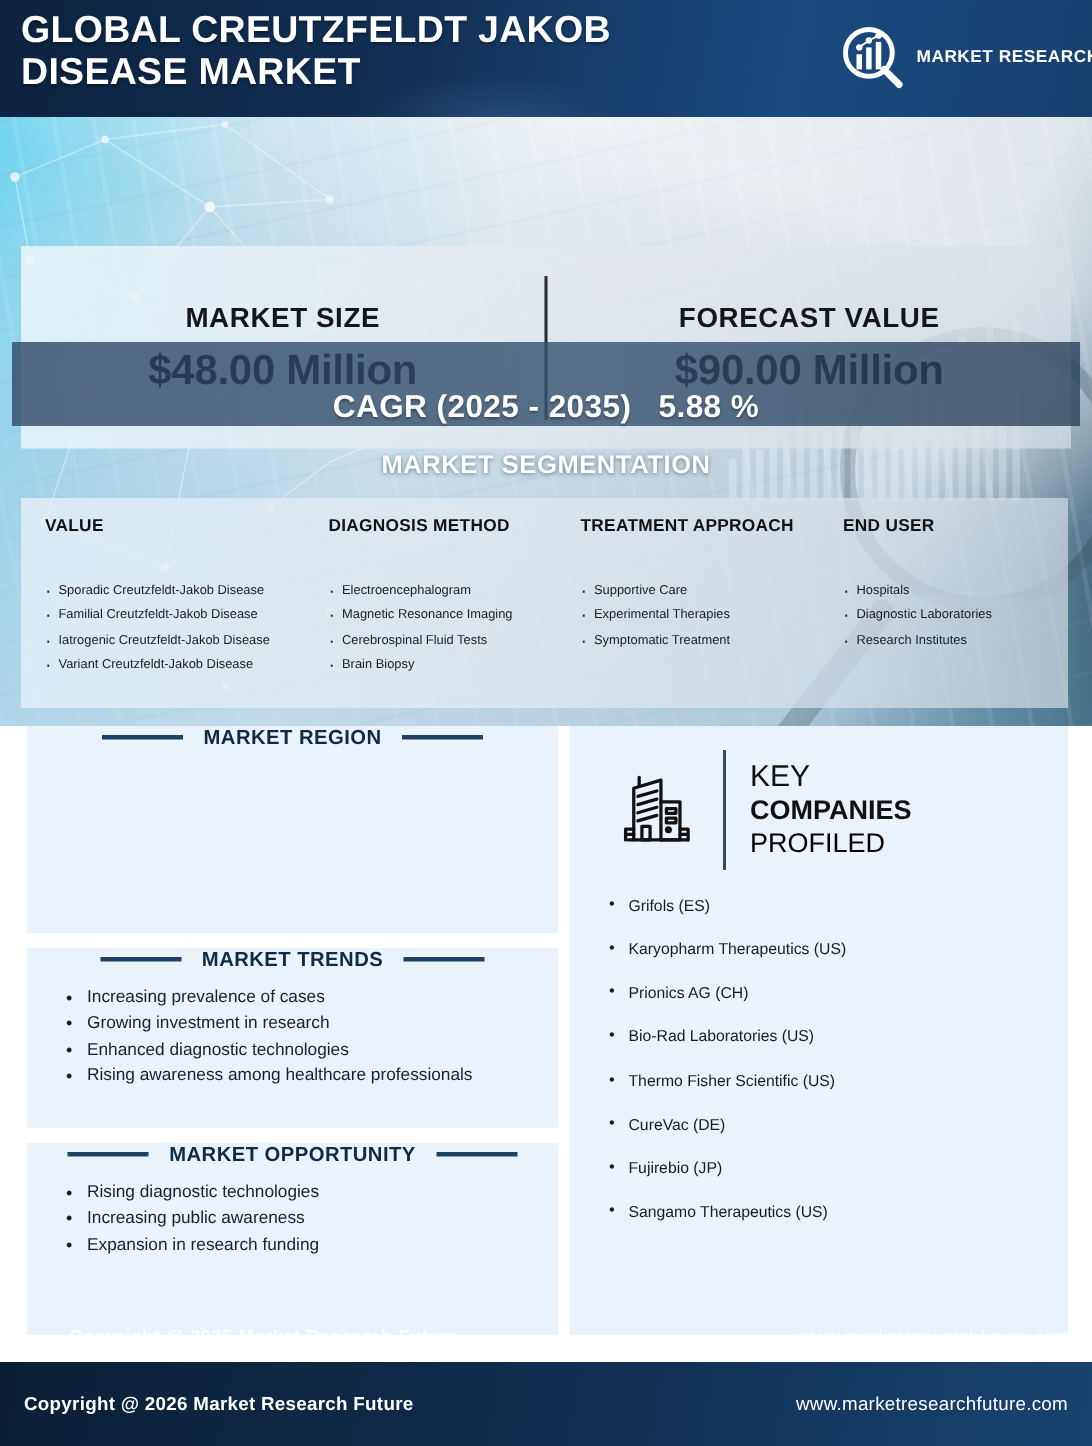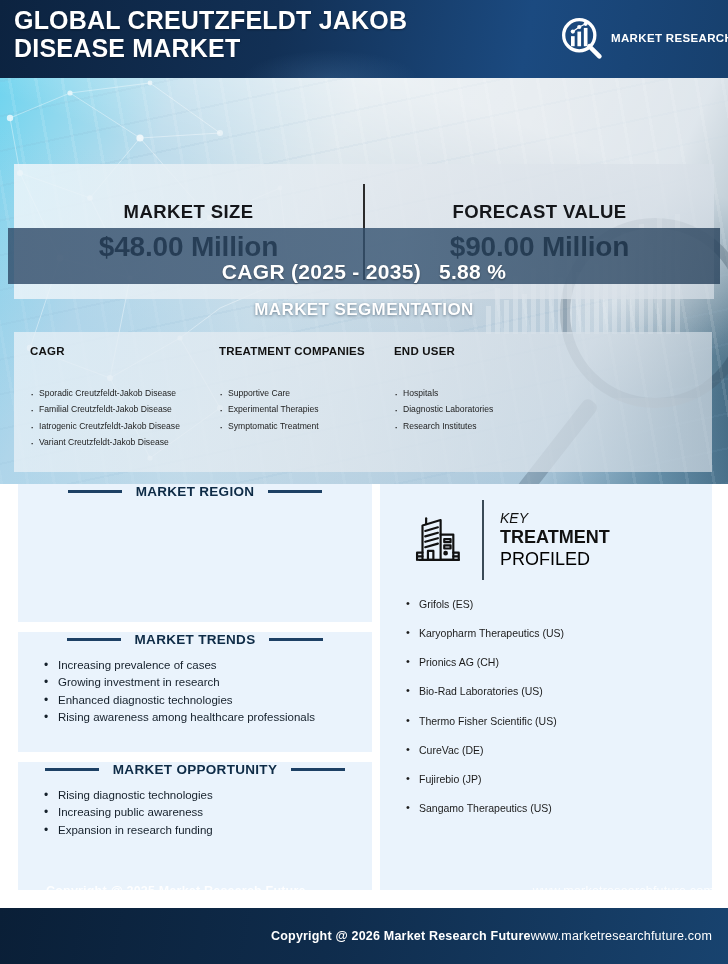--- a/index.html
+++ b/index.html
@@ -114,42 +114,42 @@
 
   #market-region{ left:18px; top:484px; width:354px; height:138px; }
   #market-trends{ left:18px; top:632px; width:354px; height:120px; }
   #market-opportunity{ left:18px; top:762px; width:354px; height:128px; }
   #key-companies{ left:380px; top:484px; width:332px; height:406px; }
 
   .kc-head{ display:flex; align-items:center; gap:16px; padding:16px 0 0 28px; }
   .kc-icon{ width:58px; height:58px; flex:0 0 58px; }
   .kc-divider{ width:2px; height:80px; background:#3a4a57; }
   .kc-title{ line-height:1.22; }
-  .kc-l1{ font-size:14px; color:#111;font-style:italic; }
+  .kc-l1{ font-size:20px; color:#111; }
   .kc-l2{ font-size:18px; color:#111; font-weight:bold; }
   .kc-l3{ font-size:18px; color:#000000; }
   .kc-list{ list-style:none; margin:18px 0 0 26px; }
   .kc-list li{ font-size:10.5px; color:#1b1b1b; line-height:1.25; margin-bottom:16px; padding-left:13px; position:relative; }
   .kc-list li::before{ content:"•"; position:absolute; left:0; top:-1px; font-size:11px; color:#1b1b1b; }
 
   
   .ghost-copy{
     position:absolute; left:46px; top:884px; font-size:12.5px; font-weight:bold;
     color:rgba(255,255,255,.92); letter-spacing:.2px; z-index:3;
   }
   .ghost-url{
     position:absolute; right:14px; top:884px; font-size:12.5px;
     color:rgba(255,255,255,.85); letter-spacing:.2px; z-index:3;
   }
 
   
   .footer{
     position:absolute; left:0; top:908px; width:728px; height:56px;
     background:linear-gradient(100deg,#0a1f37 0%,#0f2c4c 45%,#18436f 100%);
-    display:flex; align-items:center; justify-content:flex-end;
+    display:flex; align-items:center; justify-content:space-between;
     padding:0 16px; z-index:4;
   }
   .footer-left{ color:#fff; font-size:12.5px; font-weight:bold; letter-spacing:.2px; }
   .footer-right{ color:#fff; font-size:12.5px; letter-spacing:.2px; }
 </style>
 </head>
 <body>
 
 <div class="page">
 
@@ -249,30 +249,39 @@
 
     <div class="cagr-band" style="top:150px;left:8px;">
       <span class="cagr-text">CAGR (2025 - 2035)</span>
       <span class="cagr-text">5.88 %</span>
     </div>
 
     <div class="seg-title" style="top:222px;">MARKET SEGMENTATION</div>
 
     <div class="seg-panel" style="top:254px;">
       <div class="seg-col c1">
-        <div class="seg-head">CAGR</div>
+        <div class="seg-head">VALUE</div>
         <ul class="seg-list">
           <li>Sporadic Creutzfeldt-Jakob Disease</li>
           <li>Familial Creutzfeldt-Jakob Disease</li>
           <li>Iatrogenic Creutzfeldt-Jakob Disease</li>
           <li>Variant Creutzfeldt-Jakob Disease</li>
         </ul>
       </div>
+      <div class="seg-col c2">
+        <div class="seg-head">DIAGNOSIS METHOD</div>
+        <ul class="seg-list">
+          <li>Electroencephalogram</li>
+          <li>Magnetic Resonance Imaging</li>
+          <li>Cerebrospinal Fluid Tests</li>
+          <li>Brain Biopsy</li>
+        </ul>
+      </div>
       <div class="seg-col c3">
-        <div class="seg-head">TREATMENT COMPANIES</div>
+        <div class="seg-head">TREATMENT APPROACH</div>
         <ul class="seg-list">
           <li>Supportive Care</li>
           <li>Experimental Therapies</li>
           <li>Symptomatic Treatment</li>
         </ul>
       </div>
       <div class="seg-col c4">
         <div class="seg-head">END USER</div>
         <ul class="seg-list">
           <li>Hospitals</li>
@@ -331,21 +340,21 @@
           <path d="M22,44 H28 V54 H22 Z"></path>
           <path d="M19,22 L33,18 M19,28 L33,24 M19,34 L33,30 M19,40 L33,36"></path>
           <rect x="40" y="31" width="7" height="3.4"></rect>
           <rect x="40" y="38" width="7" height="3.4"></rect>
           <circle cx="41.5" cy="46.5" r="1.4"></circle>
         </g>
       </svg>
       <div class="kc-divider"></div>
       <div class="kc-title">
         <div class="kc-l1">KEY</div>
-        <div class="kc-l2">TREATMENT</div>
+        <div class="kc-l2">COMPANIES</div>
         <div class="kc-l3">PROFILED</div>
       </div>
     </div>
     <ul class="kc-list">
       <li>Grifols (ES)</li>
       <li>Karyopharm Therapeutics (US)</li>
       <li>Prionics AG (CH)</li>
       <li>Bio-Rad Laboratories (US)</li>
       <li>Thermo Fisher Scientific (US)</li>
       <li>CureVac (DE)</li>

